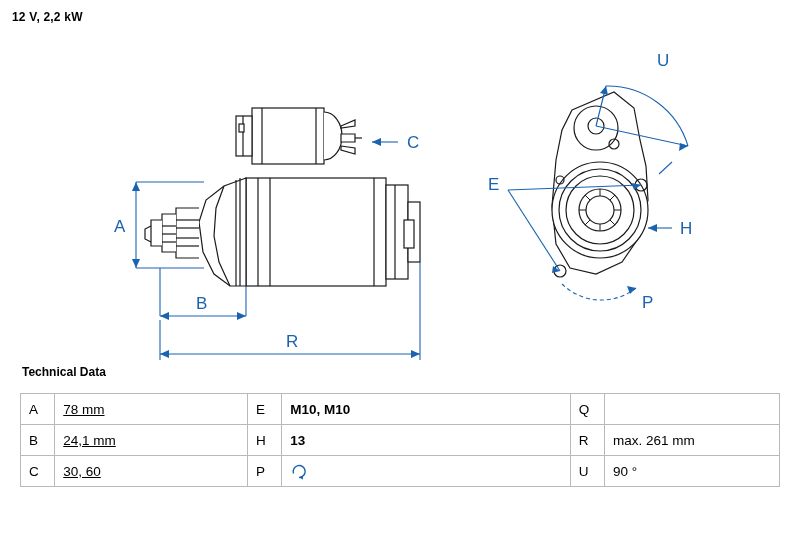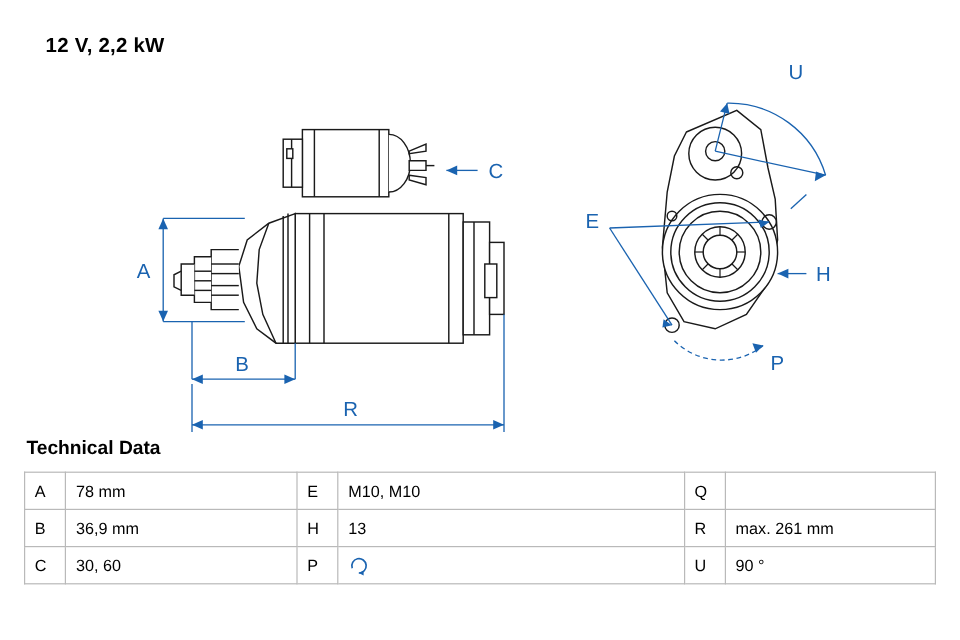--- a/index.html
+++ b/index.html
@@ -15,39 +15,38 @@
     position: relative;
     overflow: hidden;
   }
   #page {
     position: relative;
     width: 800px;
     height: 533px;
   }
   .title {
     position: absolute;
-    left: 38px;
+    left: 12px;
     top: 10px;
-    font-size: 17px;
+    font-size: 12px;
     font-weight: bold;
     letter-spacing: 0.2px;
-    margin-top: 18px;
   }
   .drawing {
     position: absolute;
     left: 0;
     top: 30px;
     width: 800px;
     height: 330px;
   }
   .tech-title {
     position: absolute;
     left: 22px;
     top: 365px;
-    font-size: 16px;
+    font-size: 12px;
     font-weight: bold;
   }
   table.techdata {
     position: absolute;
     left: 20px;
     top: 393px;
     width: 760px;
     border-collapse: collapse;
     font-size: 13.5px;
   }
@@ -55,22 +54,22 @@
     border: 1px solid #b9b9b9;
     height: 30px;
     padding: 0 0 0 8px;
     vertical-align: middle;
     white-space: nowrap;
   }
   td.key {
     width: 26px;
     padding-left: 9px;
   }
-  td.val-a { width: 190px; }
-  td.val-b { width: 290px; }
+  td.val-a { width: 190px; text-decoration: underline; }
+  td.val-b { width: 290px; font-weight: bold; }
   td.val-c { width: 170px; border-radius: 11px; }
   .rot-icon {
     display: inline-block;
     width: 18px;
     height: 18px;
     vertical-align: -4px;
   }
 </style>
 </head>
 <body>
@@ -219,21 +218,21 @@
       <tr>
         <td class="key">A</td>
         <td class="val-a">78 mm</td>
         <td class="key">E</td>
         <td class="val-b">M10, M10</td>
         <td class="key">Q</td>
         <td class="val-c"></td>
       </tr>
       <tr>
         <td class="key">B</td>
-        <td class="val-a">36,9 mm</td>
+        <td class="val-a">24,1 mm</td>
         <td class="key">H</td>
         <td class="val-b">13</td>
         <td class="key">R</td>
         <td class="val-c">max. 261 mm</td>
       </tr>
       <tr>
         <td class="key">C</td>
         <td class="val-a">30, 60</td>
         <td class="key">P</td>
         <td class="val-b">

